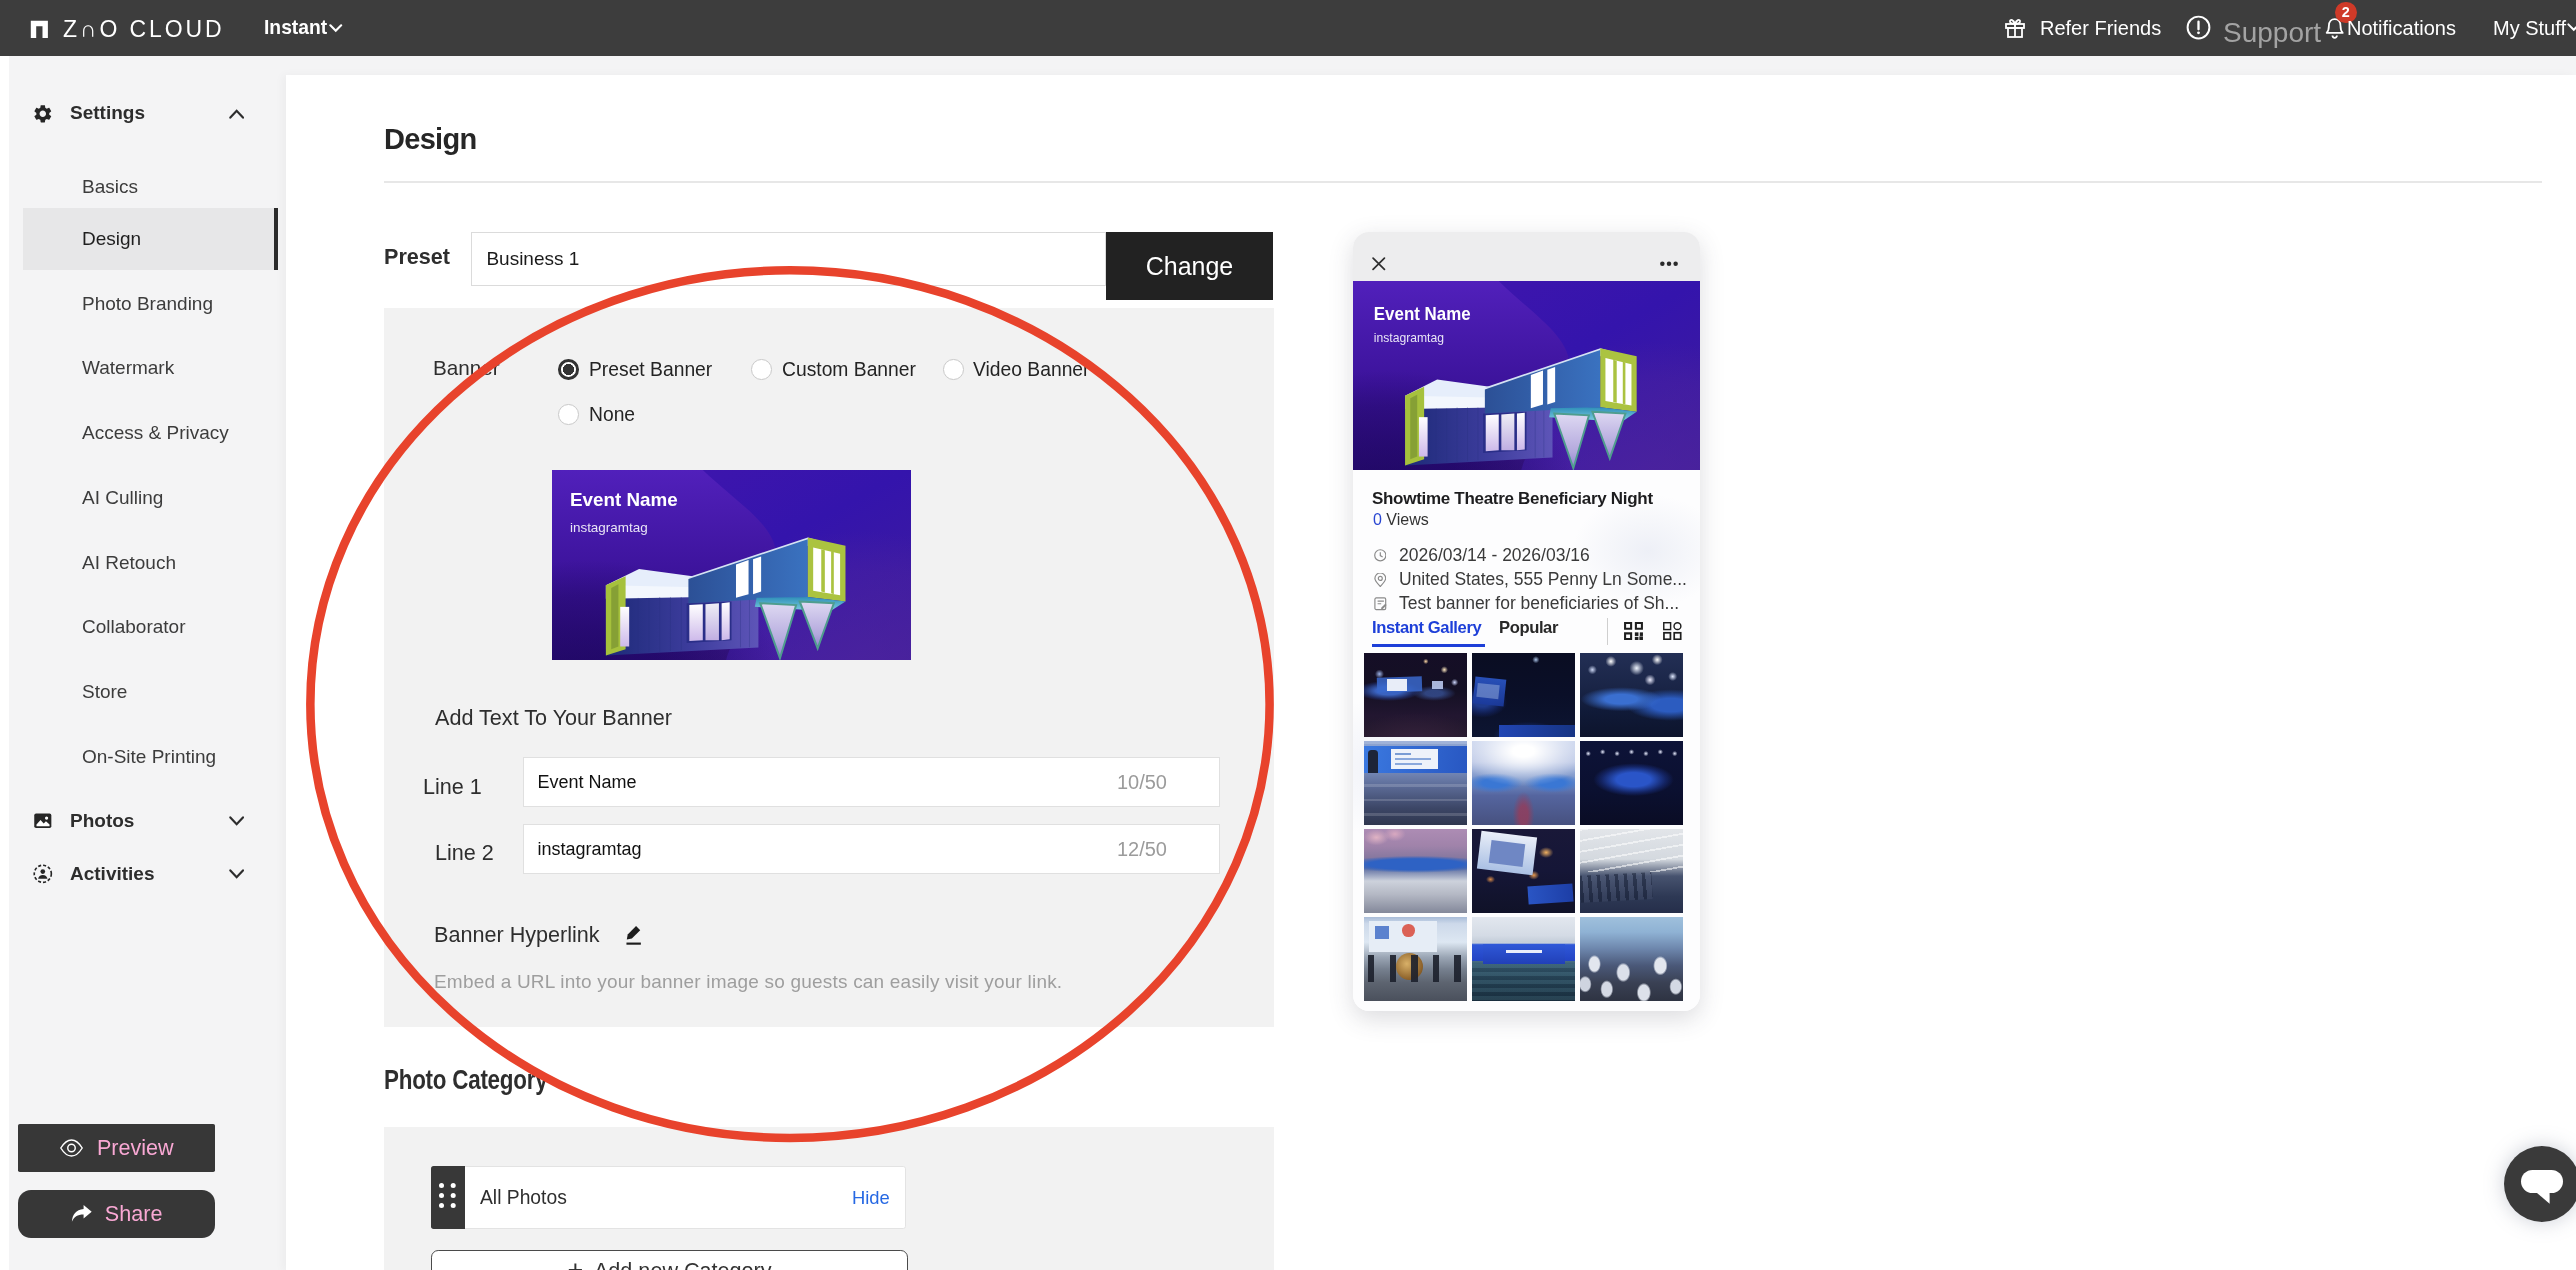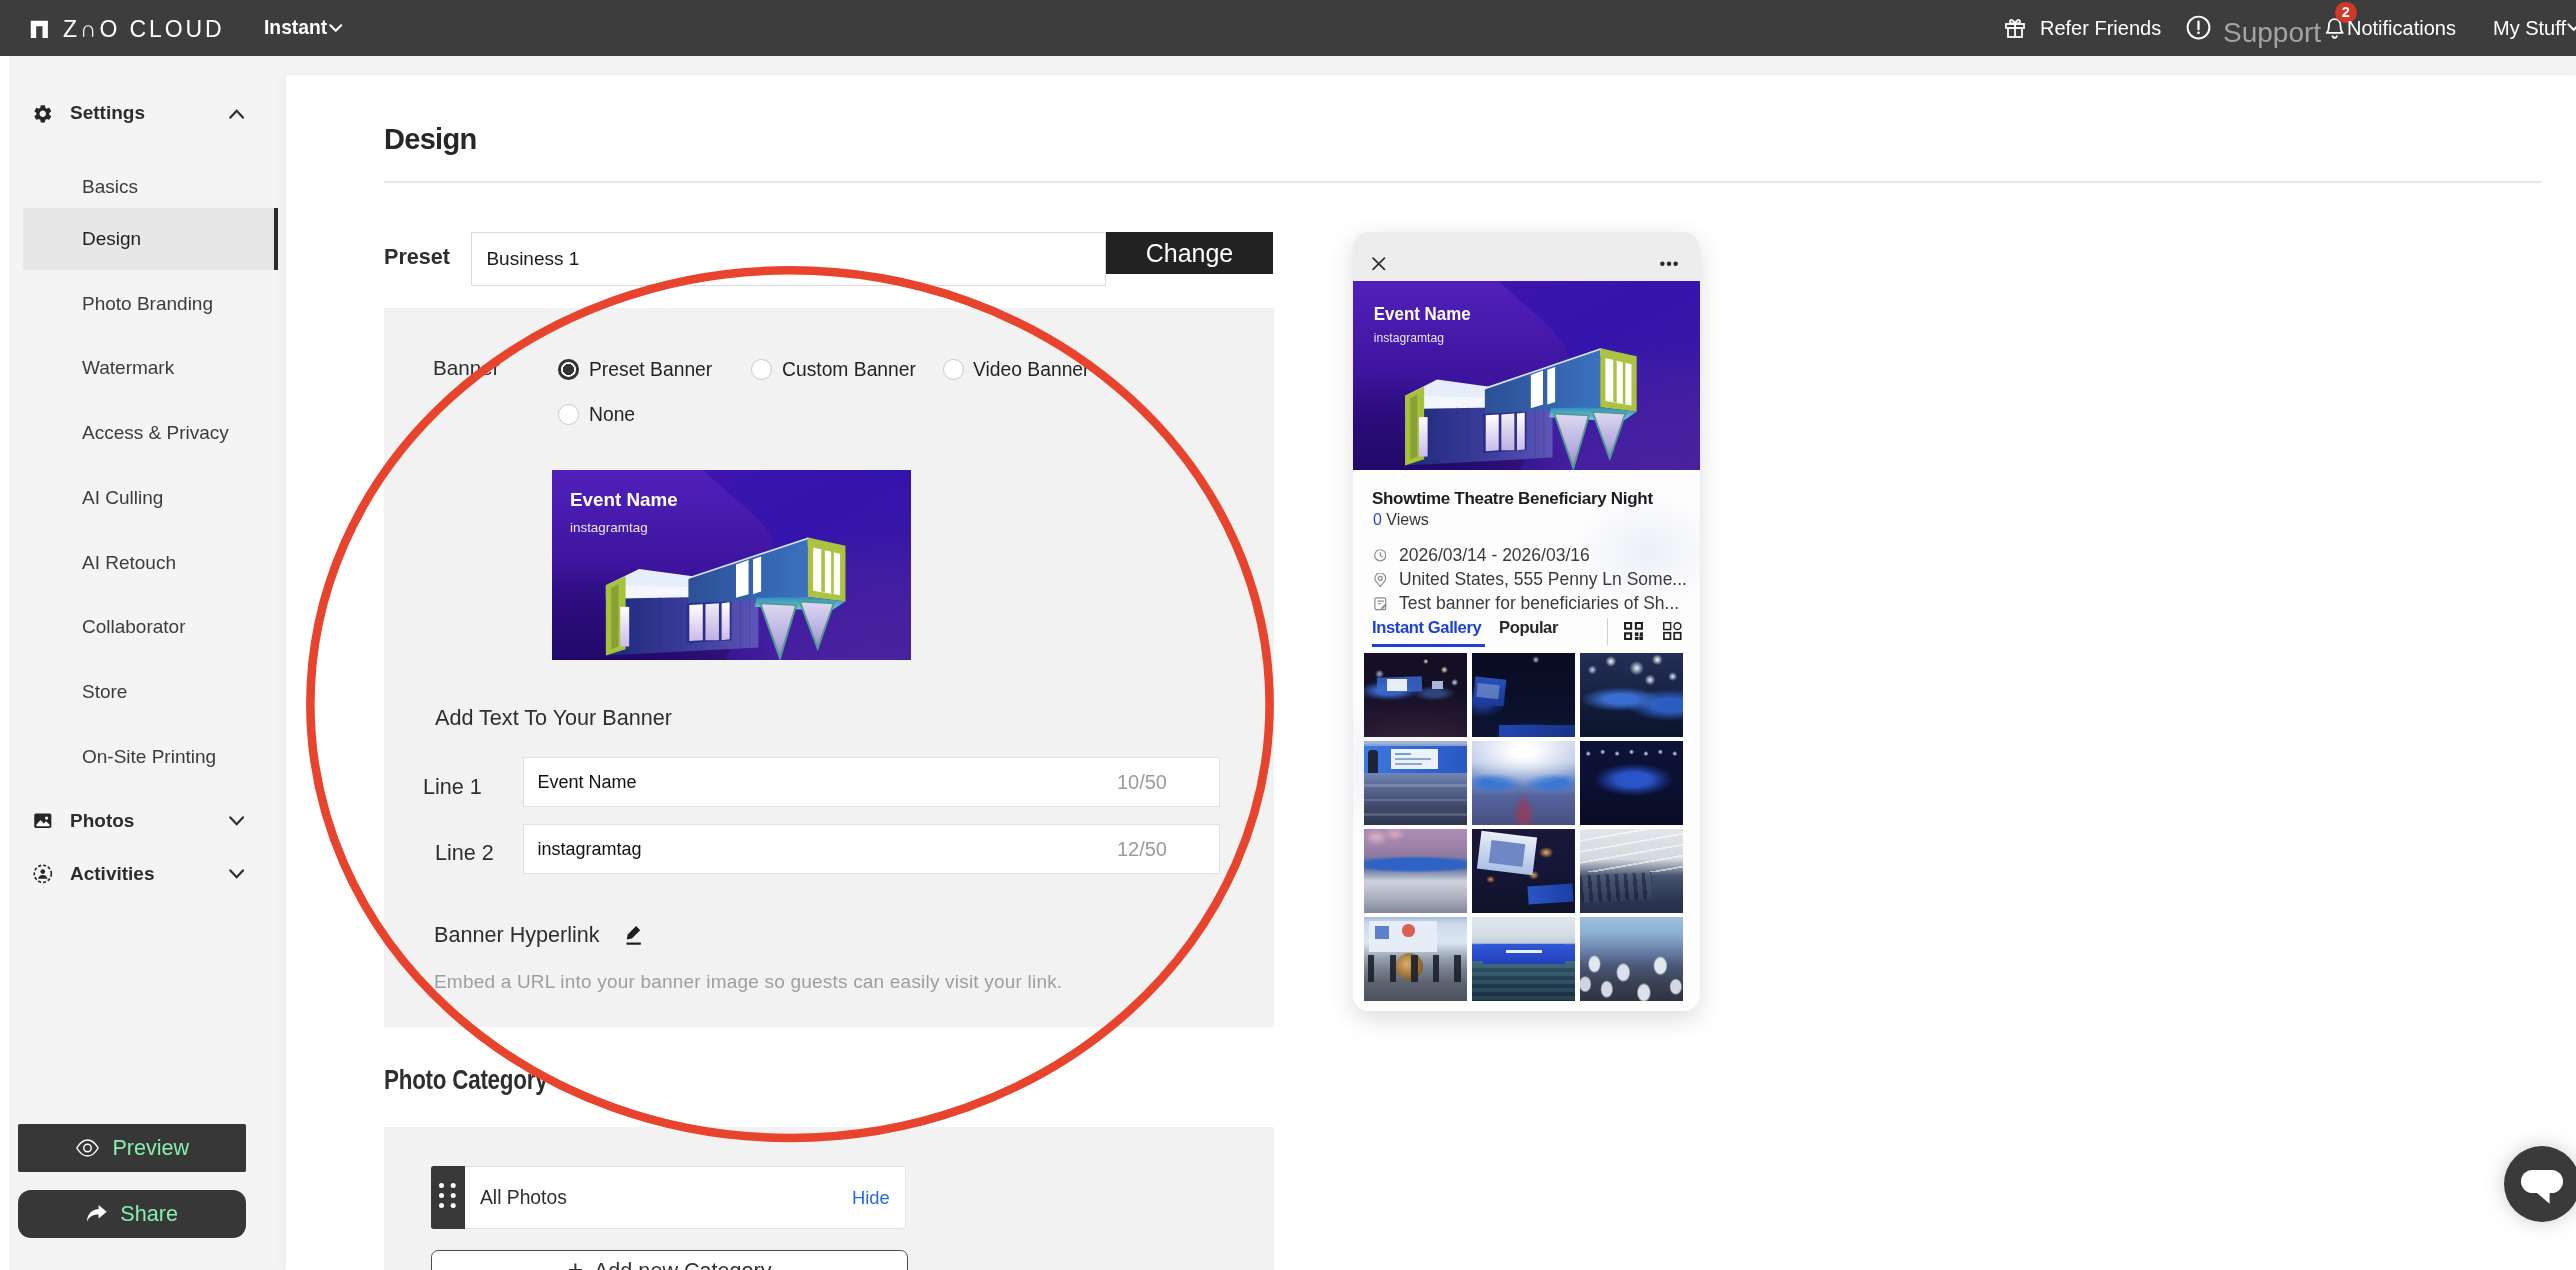--- a/index.html
+++ b/index.html
@@ -12,29 +12,29 @@
 
 
 #pagebg { position:absolute; left:9px; top:56px; width:2567px; height:1215px; background:#f4f4f5; }
 #content { position:absolute; left:286px; top:75px; width:2290px; height:1196px; background:#ffffff; box-shadow:-4.5px 0 9px rgba(0,0,0,0.035); }
 
 
 .side-head { position:absolute; font-size:19px; font-weight:bold; color:#2d2d2d; }
 .side-item { position:absolute; left:82px; font-size:19px; color:#3c3c3c; }
 #sel-row { position:absolute; left:22.5px; top:208px; width:252px; height:62px; background:#e7e7e8; }
 #sel-bar { position:absolute; left:274px; top:208px; width:3.6px; height:62px; background:#2b2b2b; }
-.dark-btn { position:absolute; left:18px; width:228px; height:48px; background:#373737; color:#86efac; font-size:21.6px; display:flex; align-items:center; justify-content:center; border-radius:1.8px; }
+.dark-btn { position:absolute; left:18px; width:197px; height:48px; background:#373737; color:#f9a8d4; font-size:21.6px; display:flex; align-items:center; justify-content:center; border-radius:1.8px; }
 
 
 h1.pagetitle { position:absolute; left:384px; top:123px; font-size:29px; font-weight:bold; color:#262626; letter-spacing:-0.7px; }
 #divider { position:absolute; left:384px; top:181px; width:2158px; height:1.8px; background:#e7e7e7; }
 .lbl-big { position:absolute; font-size:21.6px; color:#2e2e2e; }
 .lbl-bold { position:absolute; font-size:21.6px; font-weight:bold; color:#2e2e2e; }
 #preset-input { position:absolute; left:471px; top:232px; width:635px; height:54px; background:#fff; border:1.8px solid #dbdbdb; font-size:19px; color:#1a1a1a; display:flex; align-items:center; padding-left:14.4px; }
-#change-btn { position:absolute; left:1106px; top:232px; width:167px; height:42px; background:#222; color:#fff; font-size:25px; display:flex; align-items:center; justify-content:center; }
+#change-btn { position:absolute; left:1106px; top:232px; width:167px; height:68px; background:#222; color:#fff; font-size:25px; display:flex; align-items:center; justify-content:center; }
 
 #panel1 { position:absolute; left:384px; top:308px; width:890px; height:719px; background:#f2f2f2; }
 #panel2 { position:absolute; left:384px; top:1127px; width:890px; height:144px; background:#f2f2f2; }
 
 .radio { position:absolute; width:20.7px; height:20.7px; border-radius:50%; background:#fff; border:1.8px solid #c9c9c9; }
 .radio.sel { border:3.1px solid #333; background:radial-gradient(circle, #333 0 5.4px, #fff 5.8px); }
 .rlabel { position:absolute; font-size:19.3px; color:#242424; }
 
 .input-line { position:absolute; left:523px; width:697px; height:50px; background:#fff; border:0.9px solid #e0e0e0; font-size:18px; color:#111; display:flex; align-items:center; padding:0 52px 0 13.5px; }
 .counter { margin-left:auto; color:#9b9b9b; font-size:20px; }

